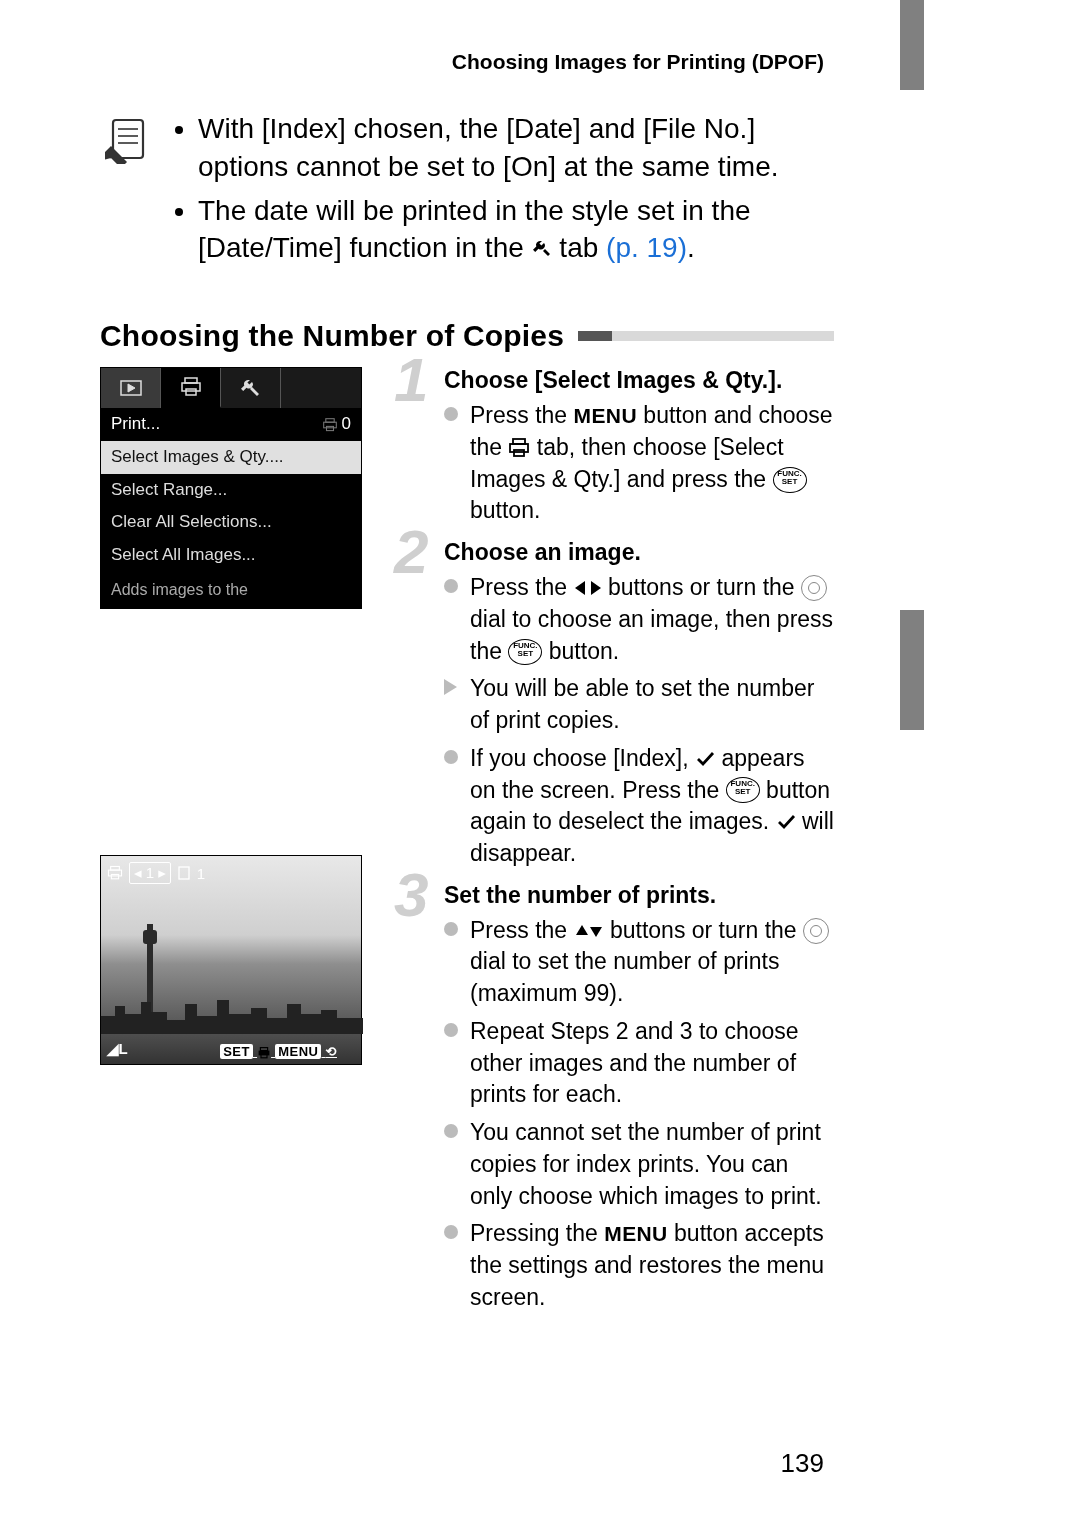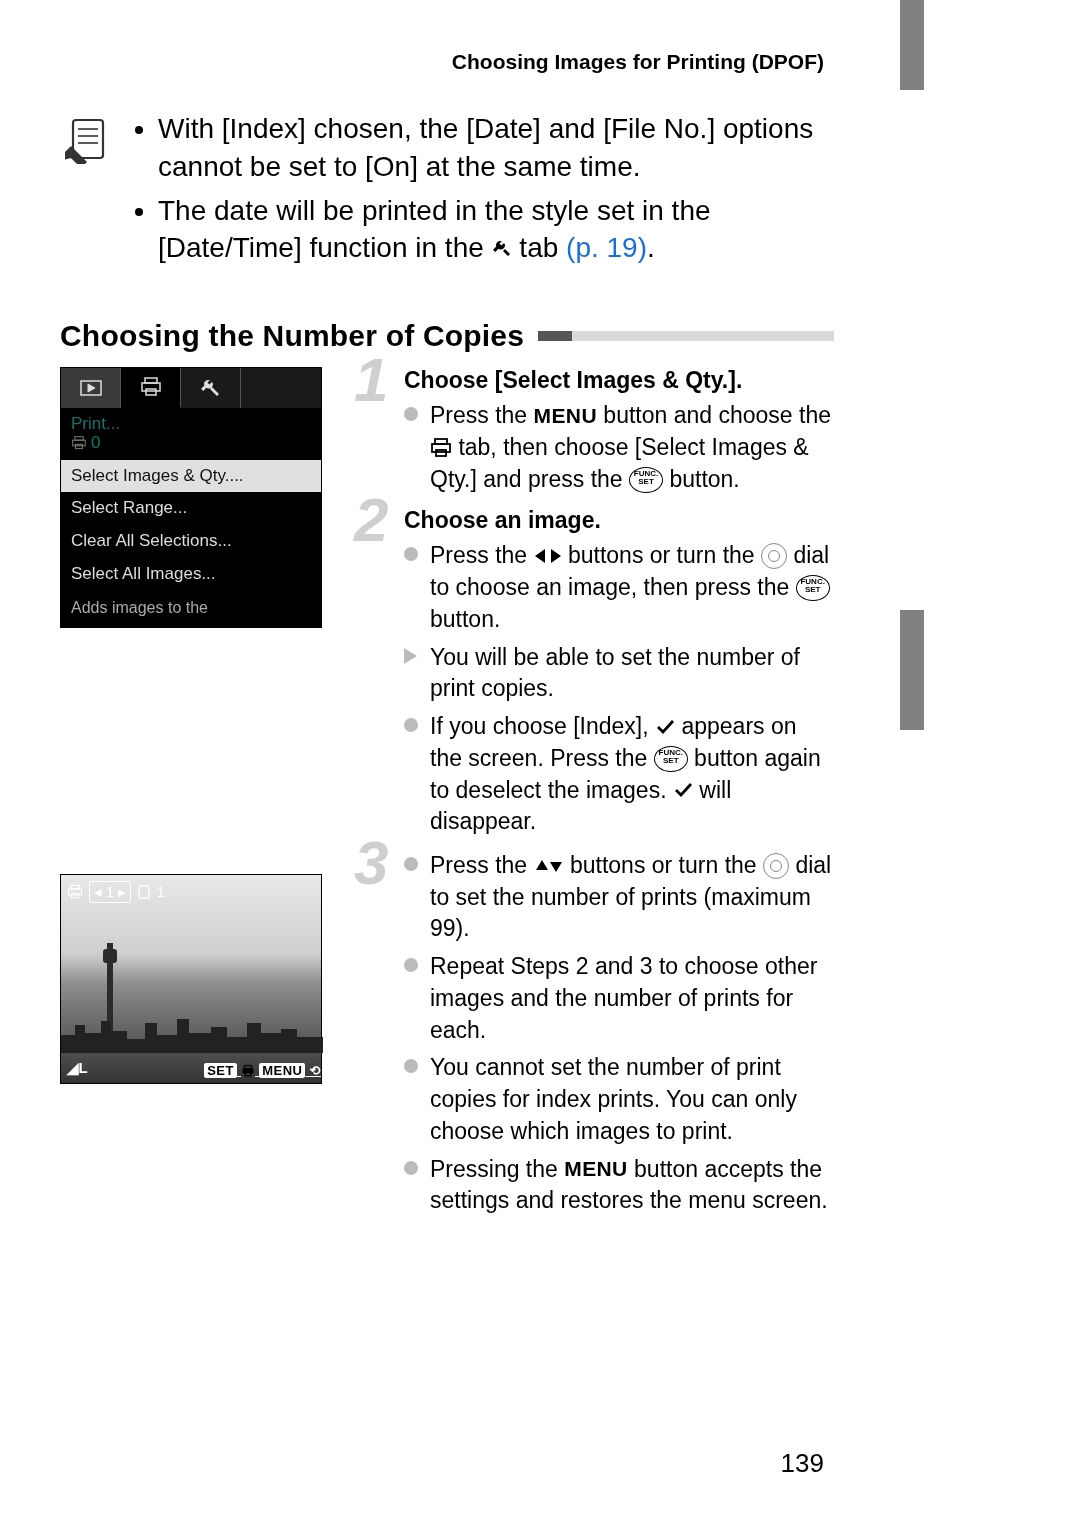--- a/index.html
+++ b/index.html
@@ -1,17 +1,17 @@
 <!DOCTYPE html>
 <html><head>
 <meta charset="utf-8">
 <style>
   * { box-sizing: border-box; margin: 0; padding: 0; }
   html, body { width: 1080px; height: 1521px; background: #fff; font-family: Arial, Helvetica, sans-serif; color: #000; }
-  .page { position: relative; width: 924px; height: 1521px; padding: 50px 90px 40px 60px; }
+  .page { position: relative; width: 924px; height: 1521px; padding: 50px 90px 40px 100px; }
   .sidetab-top { position: absolute; right: 0; top: 0; width: 24px; height: 90px; background: #808080; }
   .sidetab-mid { position: absolute; right: 0; top: 610px; width: 24px; height: 120px; background: #808080; }
   .page-header { text-align: right; font-weight: bold; font-size: 21px; margin-bottom: 36px; padding-right: 10px; }
   .note-box { display: flex; gap: 20px; margin-bottom: 46px; }
   .note-icon { width: 56px; flex: 0 0 56px; display:flex; align-items:flex-start; justify-content:center; padding-top:4px; }
   .note-list { flex: 1; font-size: 28px; line-height: 1.35; }
   .note-list li { list-style: disc; margin-left: 22px; margin-bottom: 6px; }
   .link { color: #1a6fd6; }
   .section-title-row { display: flex; align-items: center; gap: 14px; margin-bottom: 14px; }
   .section-title { font-size: 30px; font-weight: 900; font-family: Arial Black, Arial, sans-serif; letter-spacing: 0.2px; }
@@ -21,30 +21,30 @@
   .columns { display:flex; gap: 20px; }
   .left-col { width: 280px; flex: 0 0 280px; }
   .right-col { flex:1; }
   .menu-shot { width: 262px; background:#000; color:#ddd; font-size: 17px; line-height: 1.1; border:1px solid #000; margin-bottom: 36px; }
   .menu-tabs { display:flex; height:40px; align-items:stretch; }
   .mtab { flex:0 0 60px; display:flex; align-items:center; justify-content:center; border-right:1px solid #555; background:#1a1a1a; }
   .mtab.first { background:#3a3a3a; }
   .mtab.active { background:#000; border-bottom:2px solid #000; }
   .mtab svg { stroke:#ddd; fill:none; }
   .menu-row { padding: 7px 10px; color:#ddd; }
-  .menu-row.dim { color:#0f766e; display:flex; justify-content:space-between;flex-direction:column; }
+  .menu-row.dim { color:#ffffff; display:flex; justify-content:space-between; }
   .menu-row.sel { background:#e0e0e0; color:#111; }
   .menu-row.hint { color:#aaa; font-size:16px; padding-top:9px; padding-bottom:10px;}
   .image-shot { width: 262px; height: 210px; background: linear-gradient(#e8e8e8 0%, #cfcfcf 38%, #8e8e8e 52%, #333 100%); position:relative; border:1px solid #000; }
   .image-shot .skyline { position:absolute; bottom:30px; left:0; right:0; height:40px; }
   .image-shot .tower { position:absolute; bottom:30px; left:46px; width:6px; height:110px; background:#2b2b2b; }
   .image-shot .towercap { position:absolute; bottom:120px; left:42px; width:14px; height:14px; background:#2b2b2b; border-radius:3px; }
   .image-shot .hud-top { position:absolute; top:6px; left:6px; display:flex; gap:6px; align-items:center; color:#fff; font-size:15px; }
   .hud-box { border:1px solid #fff; padding:1px 4px; border-radius:2px; }
-  .image-shot .hud-bottom { position:absolute; bottom:5px; right:0; color:#fff; font-size:13px; font-weight:bold; letter-spacing:0.5px;text-decoration:underline; }
+  .image-shot .hud-bottom { position:absolute; bottom:5px; right:24px; color:#fff; font-size:13px; font-weight:bold; letter-spacing:0.5px;text-decoration:underline; }
   .image-shot .hud-bl { position:absolute; bottom:6px; left:6px; color:#fff; font-size:15px; font-weight:bold;}
   .step { position:relative; padding-left: 44px; margin-bottom: 12px; }
   .step-num { position:absolute; left:-6px; top:-18px; font-size: 62px; font-weight: 900; font-style: italic; color:#cfcfcf; font-family: Arial Black, Arial, sans-serif; line-height:1; }
   .step-title { font-size: 23px; font-weight: bold; margin-bottom: 6px; }
   .body-list { font-size: 23px; line-height: 1.38; }
   .body-list li { list-style:none; position:relative; padding-left: 26px; margin-bottom: 6px; }
   .body-list li.dot::before { content:""; position:absolute; left:0; top:7px; width:14px; height:14px; border-radius:50%; background:#bbb; }
   .body-list li.tri::before { content:""; position:absolute; left:0; top:6px; width:0; height:0; border-top:8px solid transparent; border-bottom:8px solid transparent; border-left:13px solid #bbb; }
   .inline-icon { display:inline-block; vertical-align:middle; position:relative; top:-1px; }
   .inline-icon.funcset { border:1.6px solid #000; border-radius:50%/50%; width:34px; height:26px; font-size:9px; font-weight:bold; text-align:center; line-height:1; padding-top:2px; }
@@ -199,20 +199,21 @@
             <li class="tri">You will be able to set the number of print copies.</li>
             <li class="dot">If you choose [Index],  <span class="inline-icon check"><svg width="20" height="20" viewBox="0 0 20 20">
                   <path d="M3 10 L8 15 L18 4" fill="none" stroke="#000" stroke-width="2.8"></path>
                 </svg></span>  appears on the screen. Press the <span class="inline-icon funcset"><div style="font-size:8px;line-height:1">FUNC.</div><div style="font-size:8px;line-height:1">SET</div></span> button again to deselect the images.  <span class="inline-icon check"><svg width="20" height="20" viewBox="0 0 20 20">
                   <path d="M3 10 L8 15 L18 4" fill="none" stroke="#000" stroke-width="2.8"></path>
                 </svg></span>  will disappear.</li>
           </ul>
         </div>
         <div class="step">
           <div class="step-num">3</div>
+          <div class="step-title">Set the number of prints.</div>
           <ul class="body-list">
             <li class="dot">Press the <span class="inline-icon updown"><svg width="30" height="16" viewBox="0 0 30 16">
                   <polygon points="2,12 14,12 8,2" fill="#000"></polygon>
                   <polygon points="16,4 28,4 22,14" fill="#000"></polygon>
                 </svg></span> buttons or turn the <span class="inline-icon dial"></span> dial to set the number of prints (maximum 99).</li>
             <li class="dot">Repeat Steps 2 and 3 to choose other images and the number of prints for each.</li>
             <li class="dot">You cannot set the number of print copies for index prints. You can only choose which images to print.</li>
             <li class="dot">Pressing the <span class="inline-icon menu-word">MENU</span> button accepts the settings and restores the menu screen.</li>
           </ul>
         </div>

